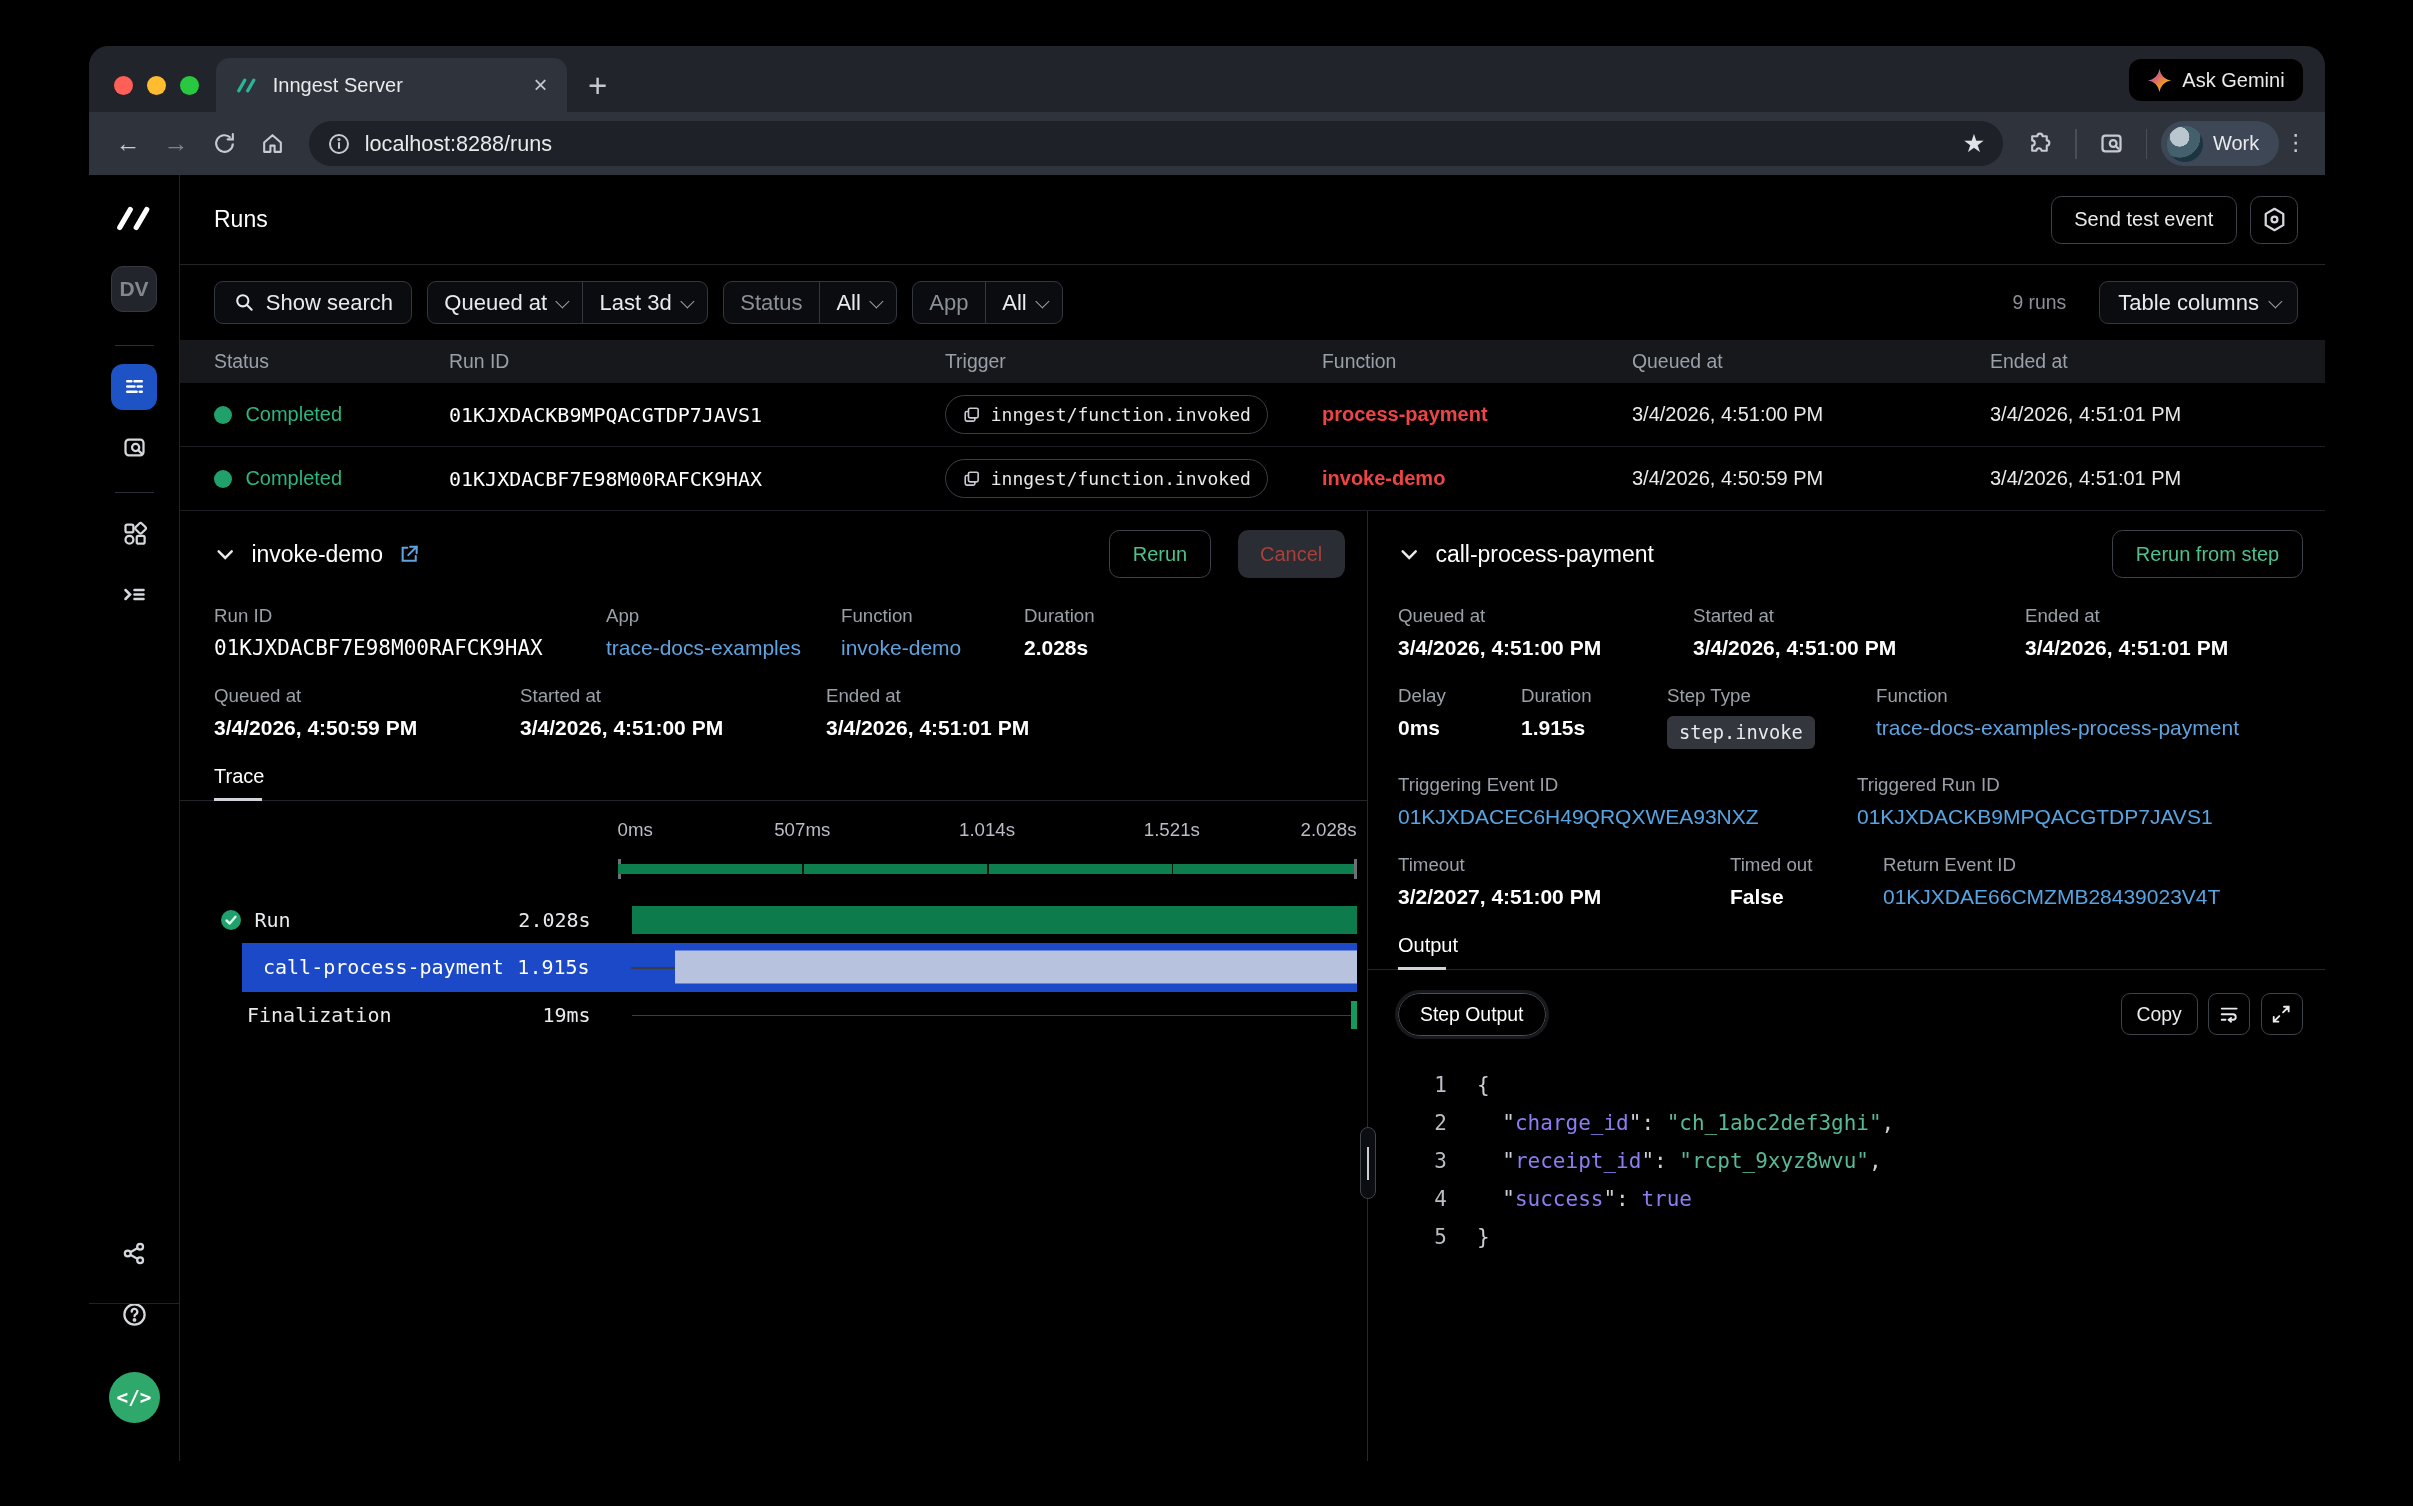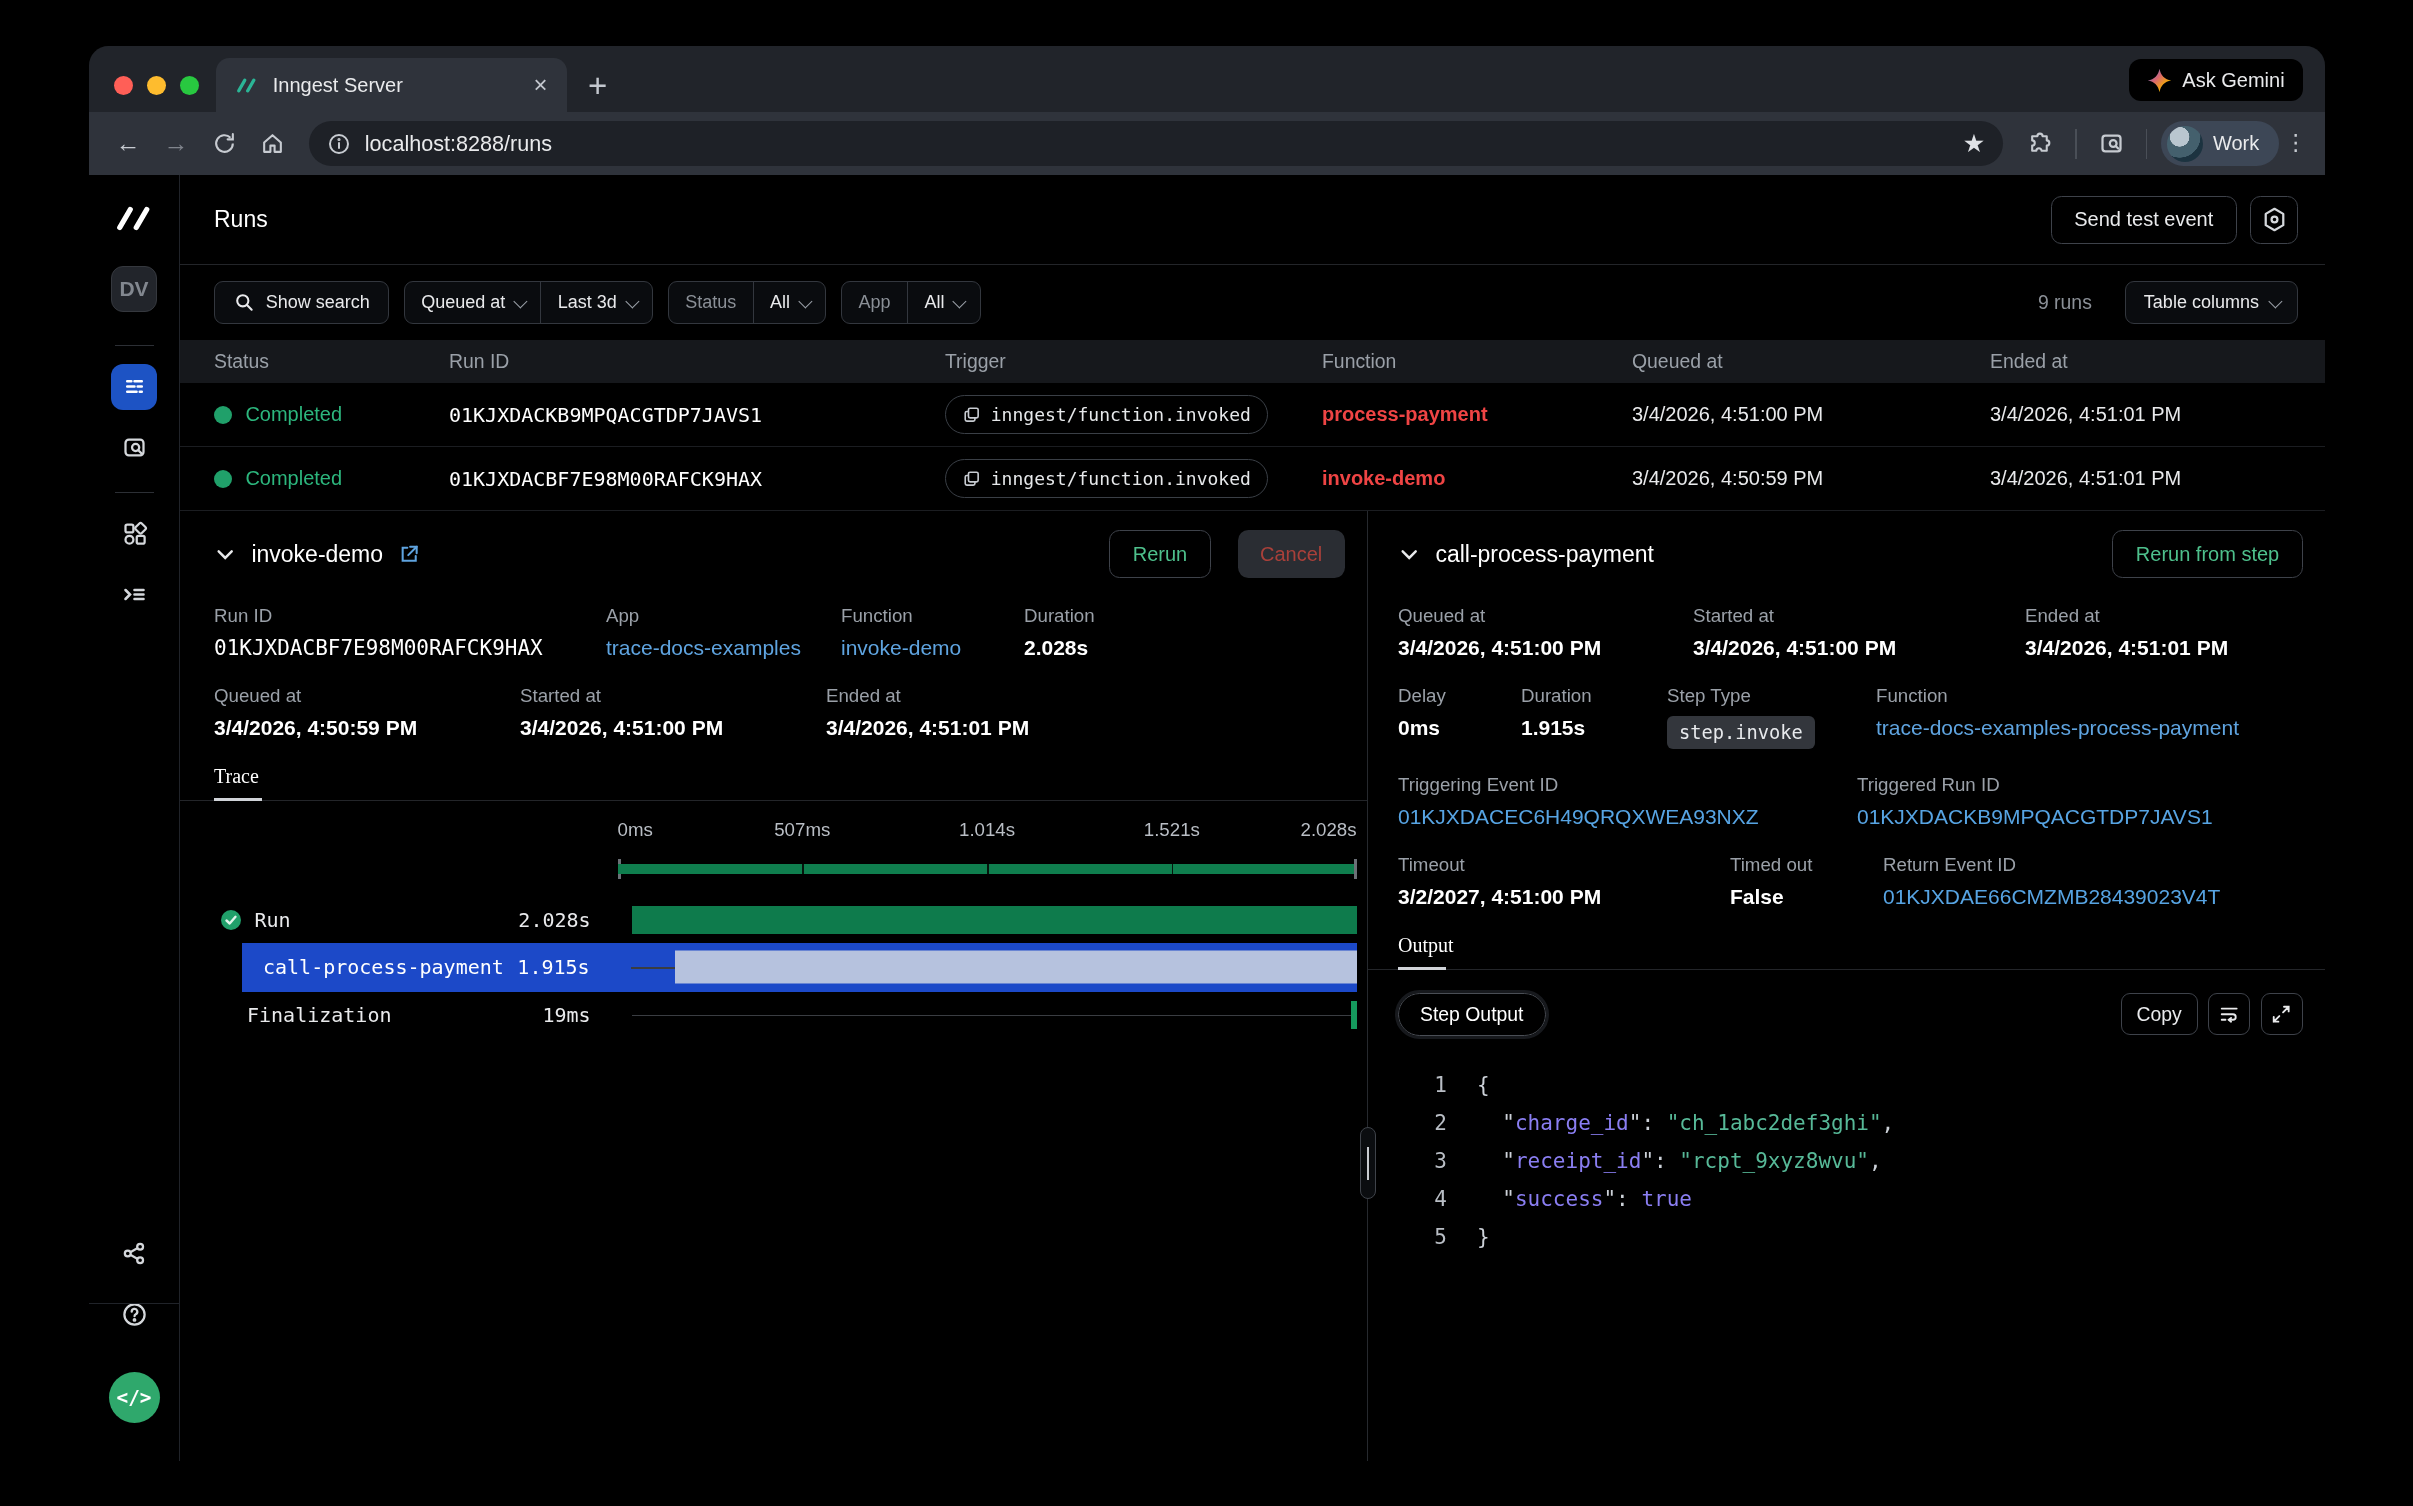--- a/index.html
+++ b/index.html
@@ -62,21 +62,21 @@
   .main { flex:1; display:flex; flex-direction:column; }
   .page-head { height:90px; border-bottom:0.7px solid #232529; display:flex; align-items:center;
                padding:0 27px 0 34px; }
   .page-title { color:#fff; font-size:23px; flex:1; }
   .btn { border:0.7px solid #3e424a; border-radius:10.4px; background:transparent; color:#e9eaec;
          font-size:20px; display:inline-flex; align-items:center; justify-content:center; height:48px; padding:0 22.4px; }
   .icon-btn { width:48px; height:48px; padding:0; margin-left:13.4px; color:#d4d7db; }
 
   .filter-row { height:75px; display:flex; align-items:center; padding:0 27px 0 34px; gap:15px; }
   .chip { height:43px; border:0.7px solid #33373e; border-radius:9px; background:#0a0c0f;
-          display:inline-flex; align-items:center; color:#e9eaec; font-size:18px; }
+          display:inline-flex; align-items:center; color:#e9eaec; font-size:22px; }
   .chip-pad { padding:0 18px; gap:10.4px; display:inline-flex; align-items:center; }
   .chip .seg { display:inline-flex; align-items:center; gap:9px; padding:0 16.4px; height:100%; }
   .chip .seg + .seg { border-left:0.7px solid #33373e; }
   .chip .lbl { color:#8b9097; }
   .chev { width:9.7px; height:9.7px; border-right:1.9px solid #9aa0a8; border-bottom:1.9px solid #9aa0a8;
           transform:rotate(45deg) translateY(-2.2px); display:inline-block; }
   .filter-spacer { flex:1; }
   .runs-count { color:#8b9097; font-size:19.4px; margin-right:18px; }
 
   
@@ -111,21 +111,21 @@
   .f-value { color:#e9eaec; font-size:21px; }
   .f-value.bold { font-weight:bold; color:#fff; }
   .f-value.link { color:#5fa4e0; }
   .f-value.mono { font-family:"DejaVu Sans Mono", monospace; color:#fff; }
   .f-value.id-link { font-family:"Liberation Sans", sans-serif; color:#57a4e3; }
   .badge-steptype { display:inline-block; background:#33363c; border-radius:6px; padding:6px 12px;
                     font-family:"DejaVu Sans Mono", monospace; font-size:18.7px; color:#e8eaed; }
 
   .tabbar { border-bottom:0.7px solid #232529; margin-left:-34px; padding-left:34px; }
   .pane-right .tabbar { margin-left:-30px; padding-left:30px; }
-  .tab-item { display:inline-block; color:#fff; font-size:20px; padding-bottom:12px; position:relative;font-family:Liberation Serif, serif; }
+  .tab-item { display:inline-block; color:#fff; font-size:20px; padding-bottom:12px; position:relative; }
   .tab-item::after { content:""; position:absolute; left:0; bottom:-0.7px; width:48px; height:3px; background:#d0d3d8; }
 
   
   .timeline { margin-top:18px; padding-right:10.4px; }
   .tl-grid { display:grid; grid-template-columns:396px auto; column-gap:7.5px; align-items:center; }
   .axis-wrap { position:relative; height:30px; grid-column:2; }
   .axis-tick { position:absolute; top:0; color:#b9bec5; font-size:18.7px; white-space:nowrap; }
   .axis-tick.c { transform:translateX(-50%); }
   .axis-tick.r { transform:translateX(-100%); }
   .minibar-wrap { grid-column:2; position:relative; height:25px; margin-top:7.5px; }

